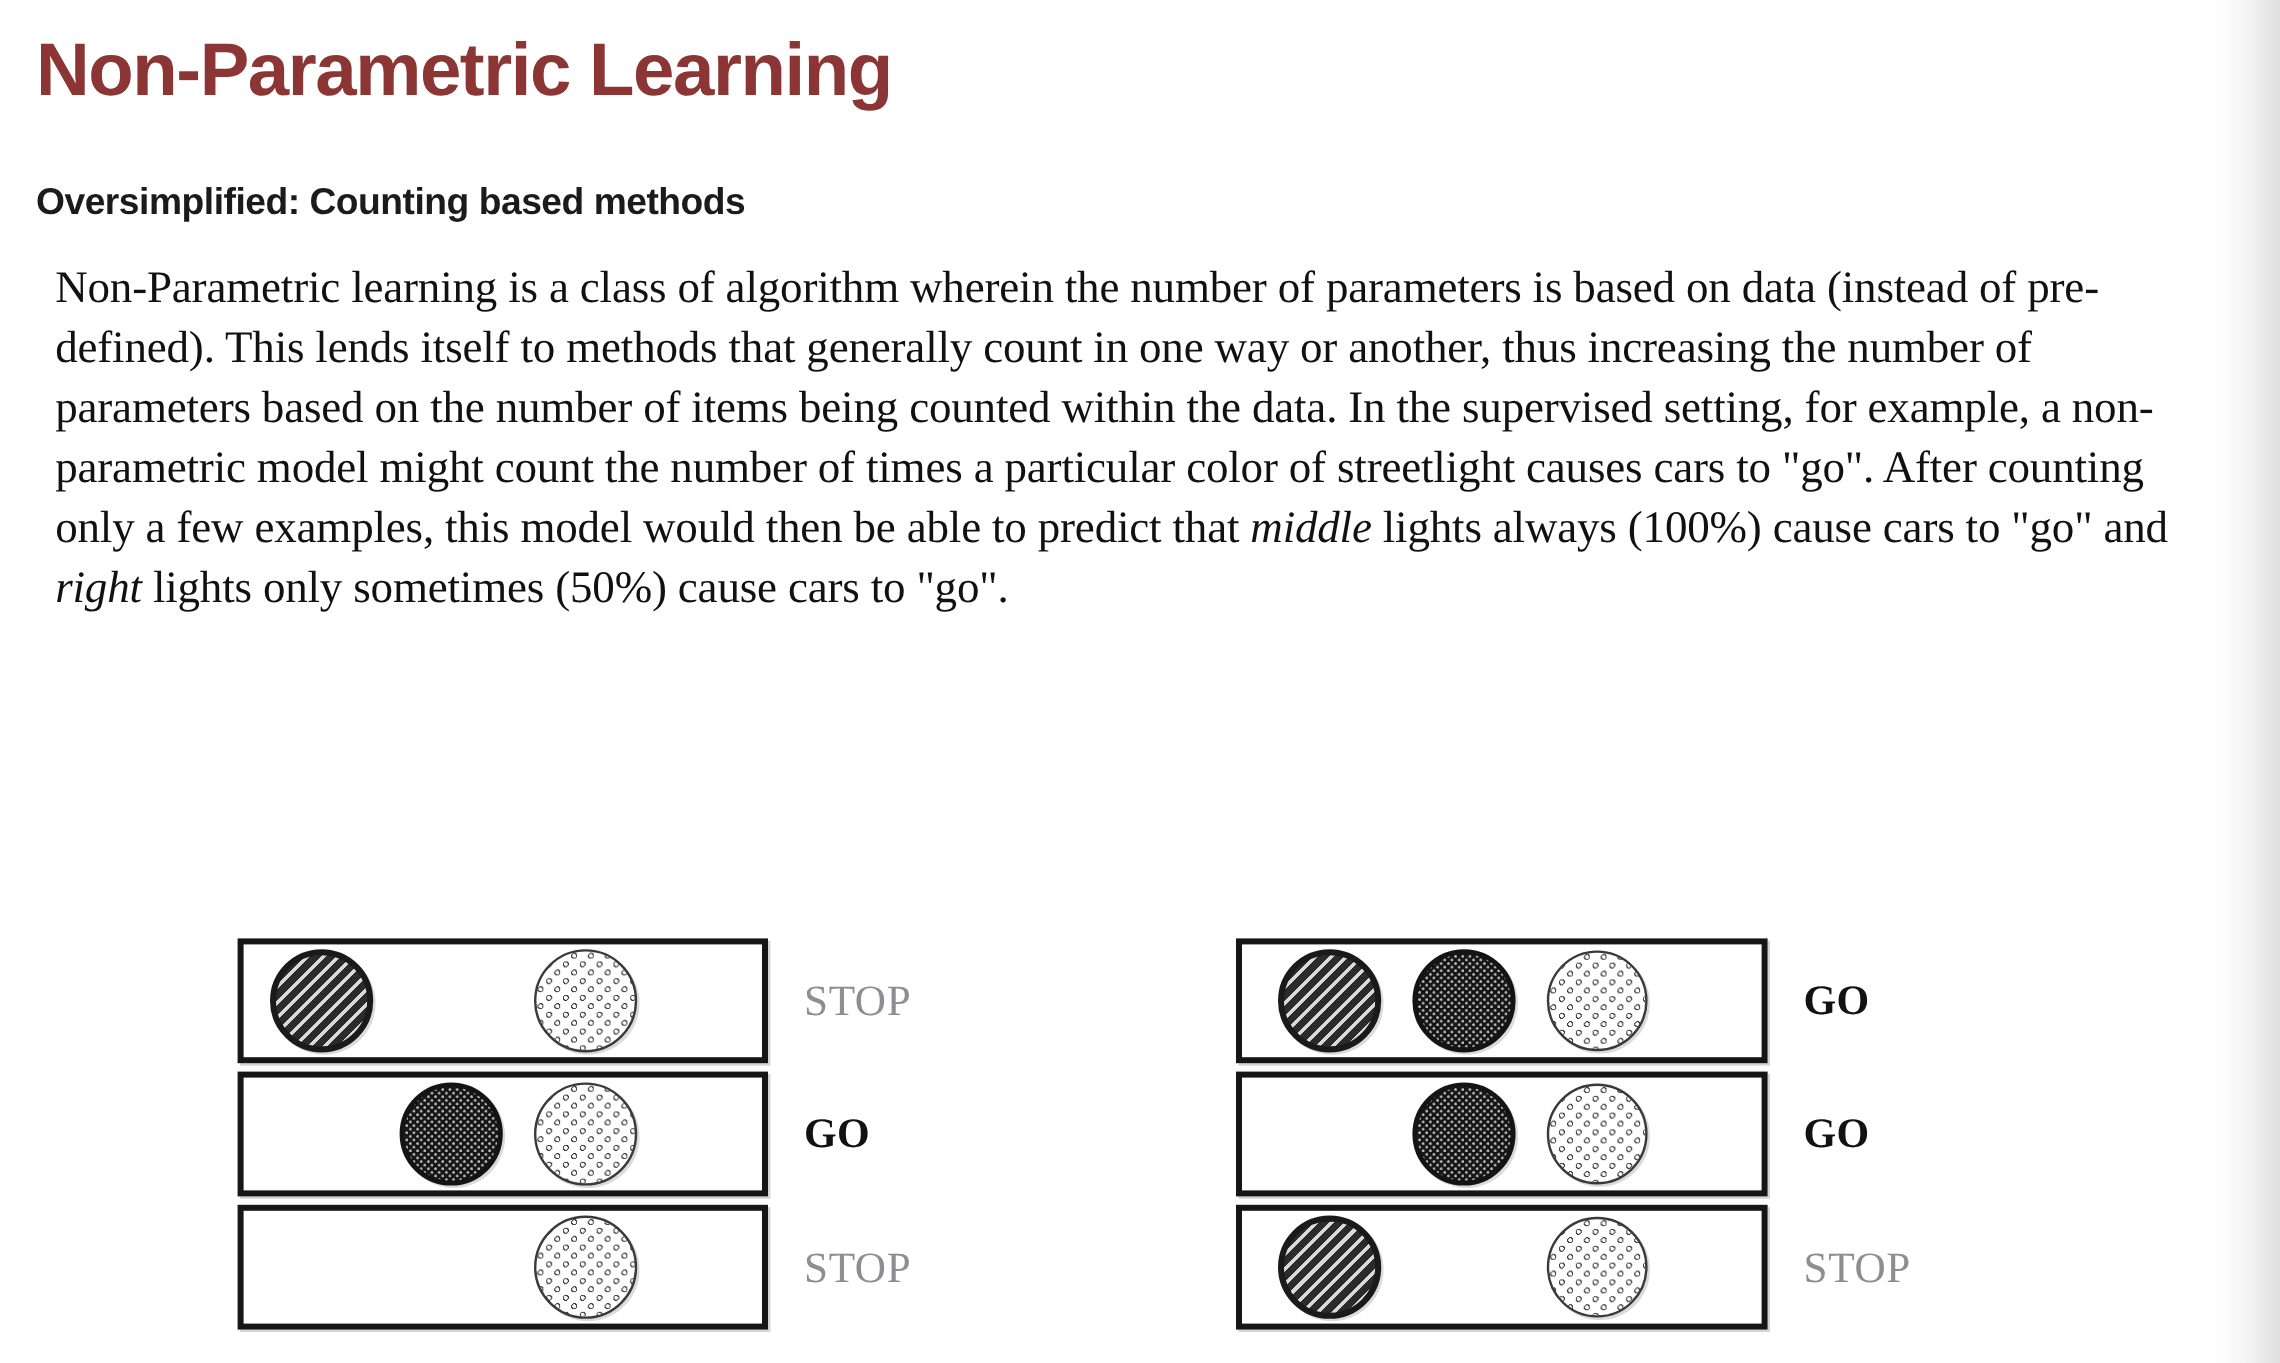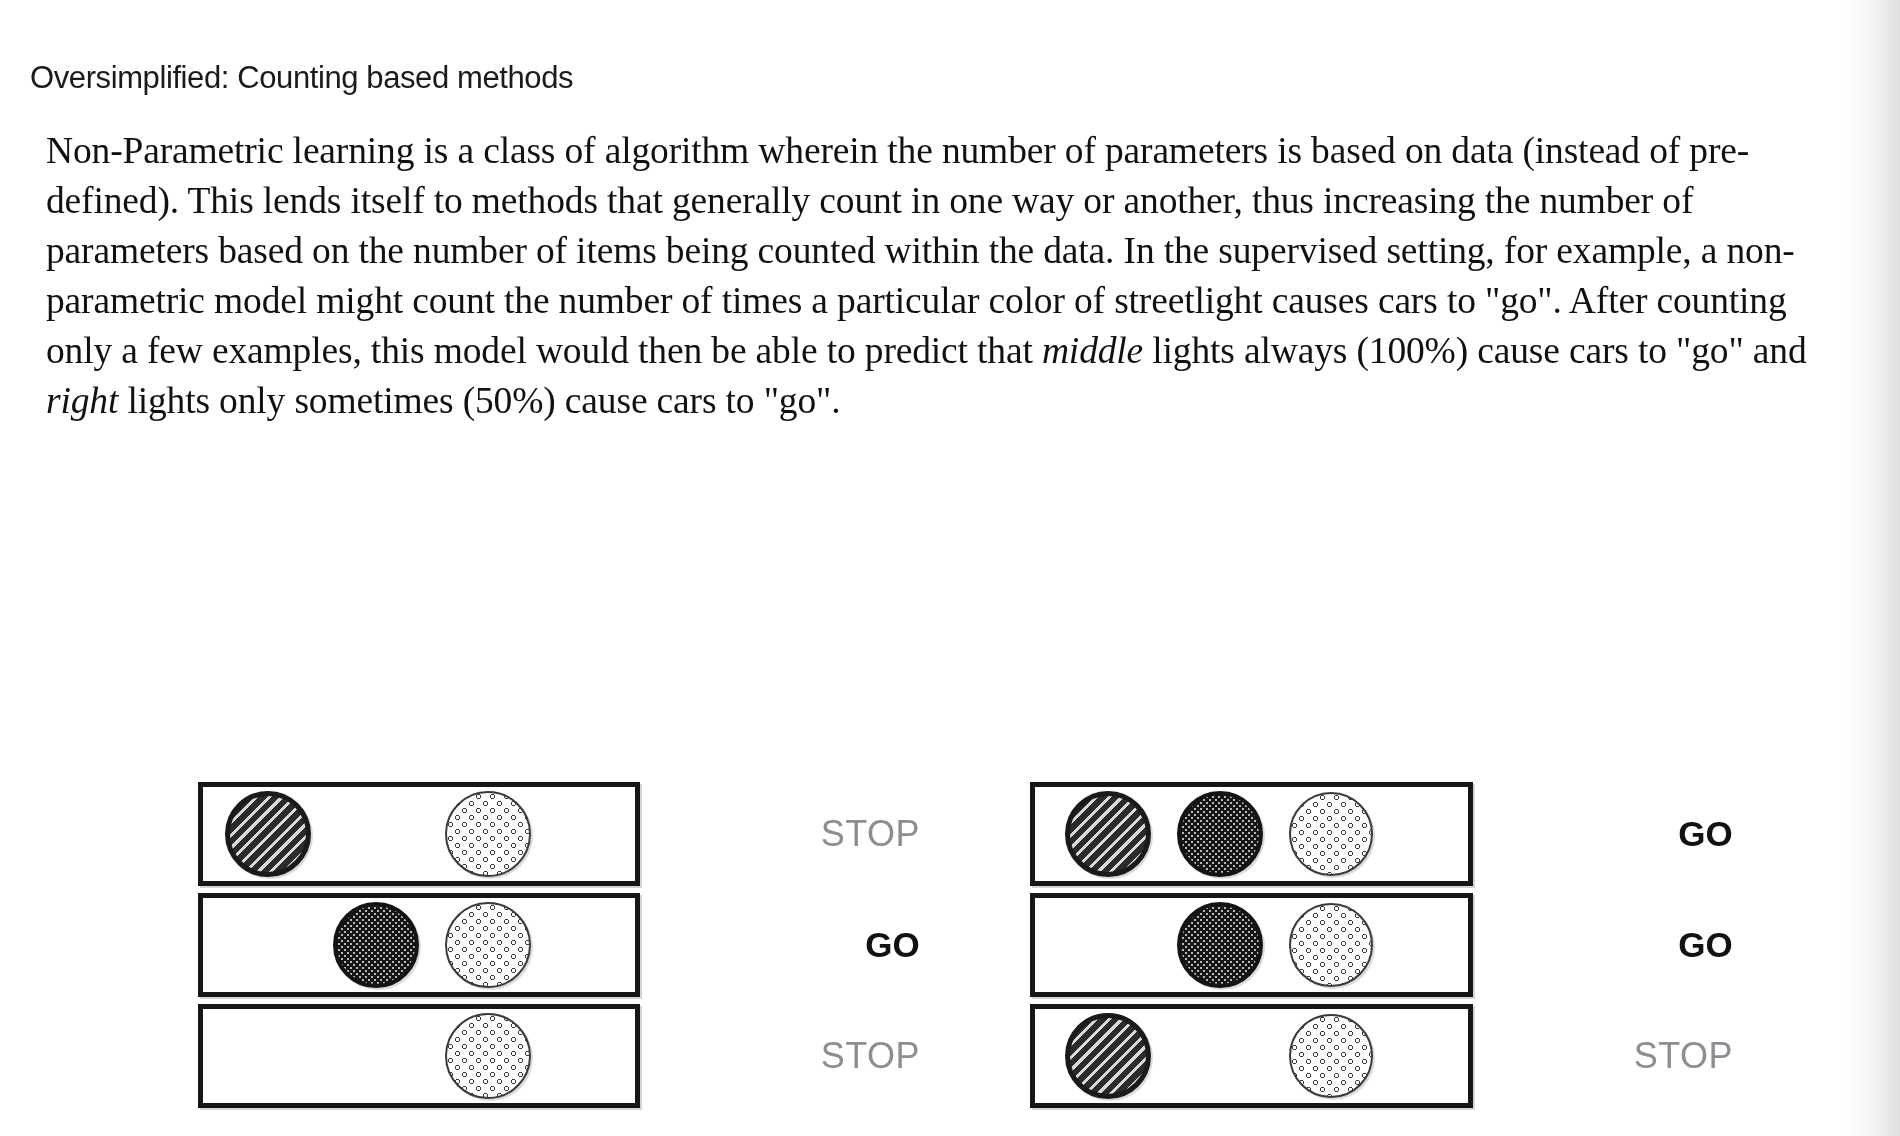--- a/index.html
+++ b/index.html
@@ -48,21 +48,21 @@
     line-height: 1.0;
     letter-spacing: -1.2px;
     color: #8b3535;
     margin: 0;
     padding-top: 28px;
     white-space: nowrap;
   }
 
   #section-heading {
     font-family: "Liberation Sans", sans-serif;
-    font-weight: 400;
+    font-weight: 700;
     font-size: 31px;
     line-height: 1.0;
     letter-spacing: -0.4px;
     color: #1b1b1b;
     margin: 0;
     padding-top: 62px;
     white-space: nowrap;
   }
 
   #body-paragraph {
@@ -159,22 +159,22 @@
     background-color: #ffffff;
     background-image:
       radial-gradient(circle at 3.5px 3.5px, rgba(0,0,0,0) 1.55px, #3c3c3c 1.6px, #3c3c3c 2.5px, rgba(0,0,0,0) 2.6px),
       radial-gradient(circle at 10.5px 10.5px, rgba(0,0,0,0) 1.55px, #3c3c3c 1.6px, #3c3c3c 2.5px, rgba(0,0,0,0) 2.6px);
     background-size: 14px 14px, 14px 14px;
   }
   #light-group-right .lamp-rings { width: 84px; height: 84px; }
 
   
   .verdict {
-    font-family: Liberation Sans, sans-serif;
-    text-align: right;
+    font-family: Liberation Serif, serif;
+    text-align: left;
     white-space: nowrap;
     line-height: 104px;
     height: 104px;
   }
   #light-group-left .verdict  { width: 250px; margin-left: 30px; }
   #light-group-right .verdict { width: 230px; margin-left: 30px; }
 
   .verdict.stop {
     font-weight: 400;
     font-size: 36px;
@@ -186,20 +186,21 @@
     font-size: 35px;
     color: #121212;
     letter-spacing: 0.2px;
   }
 </style>
 </head>
 <body>
 
 <div id="text-column">
 
+  <h1 id="page-title">Non-Parametric Learning</h1>
 
   <h2 id="section-heading">Oversimplified: Counting based methods</h2>
 
   <p id="body-paragraph">Non-Parametric learning is a class of algorithm wherein the number of parameters is based on data (instead of pre-defined). This lends itself to methods that generally count in one way or another, thus increasing the number of parameters based on the number of items being counted within the data. In the supervised setting, for example, a non-parametric model might count the number of times a particular color of streetlight causes cars to "go". After counting only a few examples, this model would then be able to predict that <em>middle</em> lights always (100%) cause cars to "go" and <em>right</em> lights only sometimes (50%) cause cars to "go".</p>
 
 </div>
 
 <div id="figure-area">
 
   <div class="light-group" id="light-group-left">

